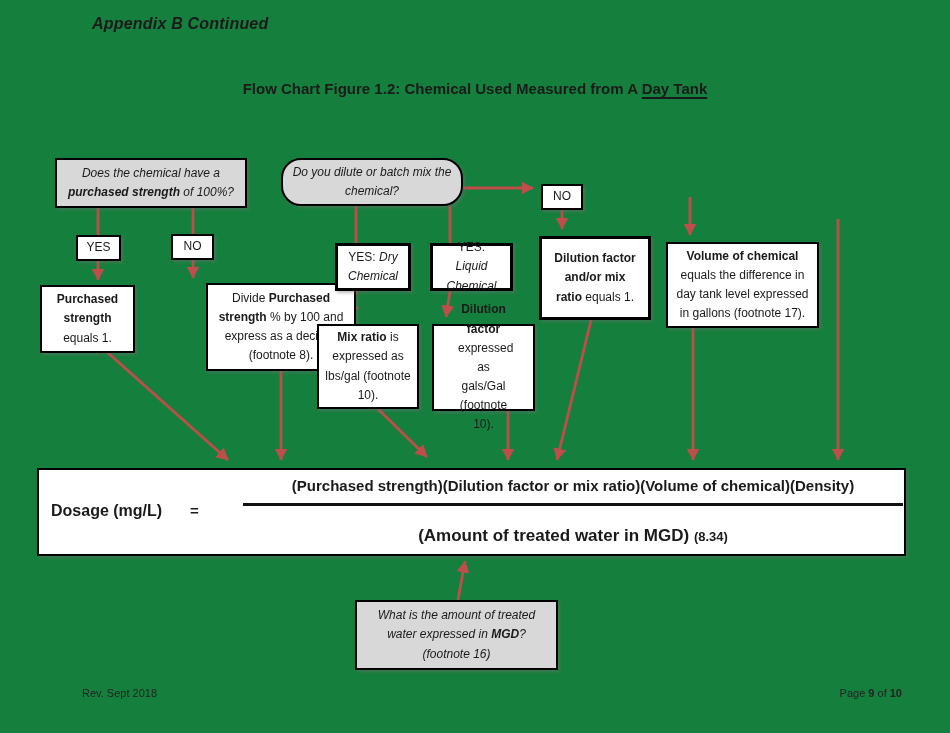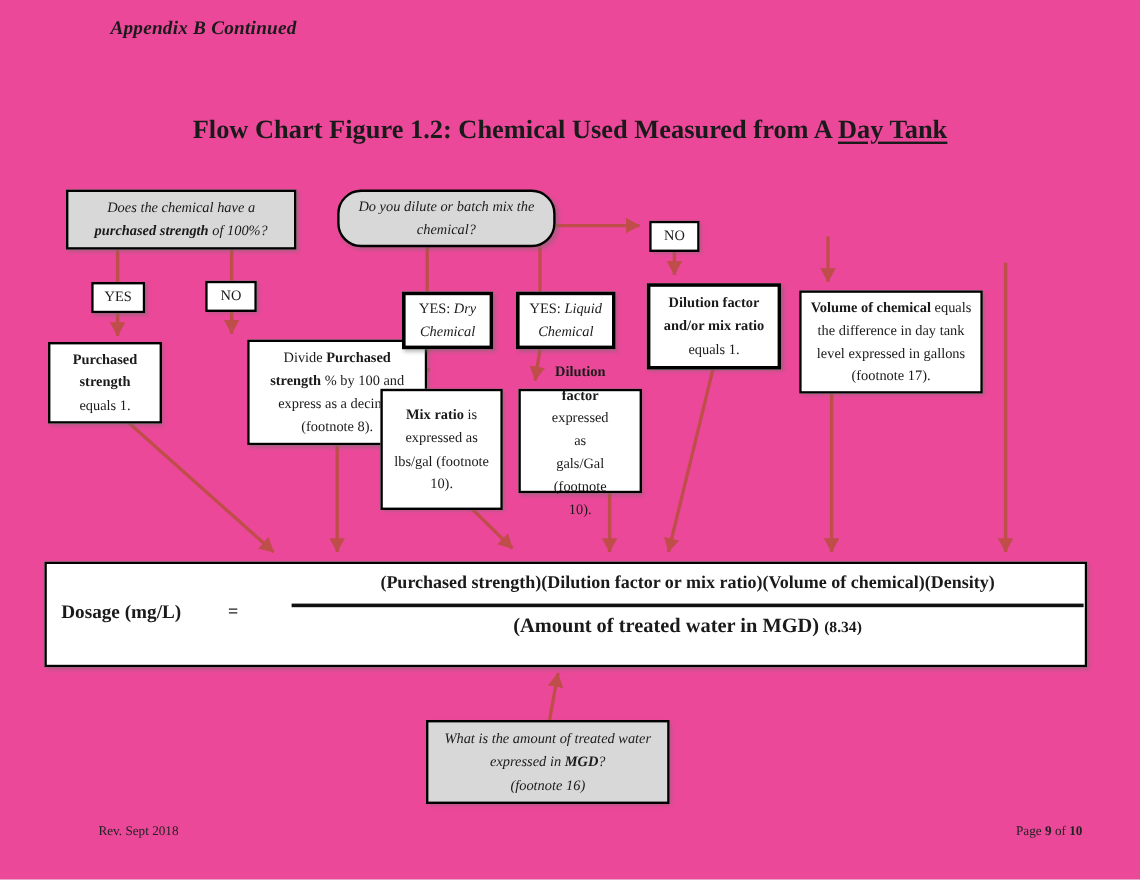--- a/index.html
+++ b/index.html
@@ -1,28 +1,28 @@
 <!DOCTYPE html>
 <html><head>
 <meta charset="utf-8">
 <style>
   * { margin:0; padding:0; box-sizing:border-box; }
   html,body { background:#e8e8e8; }
   #page {
-    position:relative; width:950px; height:733px; background:#ec4899;
-    font-family:Liberation Serif, serif; color:#1a1a1a; overflow:hidden;
+    position:relative; width:950px; height:733px; background:#15803d;
+    font-family:Liberation Sans, sans-serif; color:#1a1a1a; overflow:hidden;
     margin:0 auto;
   }
   .hdr {
     position:absolute; left:92px; top:15px;
     font-size:16px; font-weight:bold; font-style:italic; letter-spacing:0.2px;
   }
   .title {
-    position:absolute; left:0; top:95px; width:100%;
-    text-align:center; font-size:22px; font-weight:bold;
+    position:absolute; left:0; top:80px; width:100%;
+    text-align:center; font-size:15px; font-weight:bold;
   }
   .title .ul { text-decoration:underline; text-decoration-thickness:2px; text-underline-offset:3px; }
   .box {
     position:absolute; background:#ffffff; border:2.5px solid #000;
     display:flex; flex-direction:column; align-items:center; justify-content:center;
     text-align:center; font-size:12px; line-height:1.6; padding:2px 8px;
     box-shadow:2px 2px 3px rgba(110,110,110,0.45);
   }
   .box .seg { display:inline; }
   .gray { background:#d8d8d8; font-style:italic; }
@@ -31,21 +31,21 @@
   .it { font-style:italic; }
   .inner { display:block; width:100%; }
   
   #formula { position:absolute; left:37px; top:468px; width:869px; height:88px;
     border:2.5px solid #000; background:#fff; box-shadow:2px 2px 3px rgba(110,110,110,0.4); }
   #formula .dosage { position:absolute; left:12px; top:32px; font-size:16px; font-weight:bold; }
   #formula .eq { position:absolute; left:151px; top:32px; font-size:15px; font-weight:bold; }
   #formula .frac { position:absolute; left:198px; top:5px; width:672px; text-align:center; }
   #formula .num { font-size:15px; font-weight:bold; line-height:1.5; }
   #formula .bar { margin:5px auto 0 auto; width:660px; border-top:3px solid #111; }
-  #formula .den { margin-top:6px; font-size:17px; font-weight:bold; }
+  #formula .den { margin-top:20px; font-size:17px; font-weight:bold; }
   #formula .den .note { font-size:13px; font-weight:bold; }
   .footer { position:absolute; top:687px; font-size:11px; color:#222; }
   .footer.left { left:82px; }
   .footer.right { right:48px; }
   svg.arrows { position:absolute; left:0; top:0; width:950px; height:733px; pointer-events:none; }
   svg.arrows line { stroke:#bf4d4a; stroke-width:2.8px; }
 </style>
 </head>
 <body>
 
@@ -111,25 +111,25 @@
   </div>
 
   <div class="box thick" style="left:335px; top:243px; width:76px; height:48px;">
     <div class="inner"><span class="seg">YES: </span><span class="seg it">Dry Chemical</span></div>
   </div>
 
   <div class="box thick" style="left:430px; top:243px; width:83px; height:48px;">
     <div class="inner"><span class="seg">YES: </span><span class="seg it">Liquid Chemical</span></div>
   </div>
 
-  <div class="box thick" style="left:539px; top:236px; width:112px; height:72px; padding:2px 9px;">
+  <div class="box thick" style="left:539px; top:236px; width:112px; height:84px; padding:2px 9px;">
     <div class="inner"><b class="seg">Dilution factor and/or mix ratio</b><span class="seg"> equals 1.</span></div>
   </div>
 
-  <div class="box" style="left:317px; top:324px; width:102px; height:101px; padding:2px 6px;justify-content:center;">
+  <div class="box" style="left:317px; top:324px; width:102px; height:85px; padding:2px 6px;justify-content:center;">
     <div class="inner"><b class="seg">Mix ratio</b><span class="seg"> is expressed as lbs/gal (footnote 10).</span></div>
   </div>
 
   <div class="box" style="left:432px; top:324px; width:103px; height:87px; padding:2px 24px;">
     <div class="inner"><b class="seg">Dilution factor</b><span class="seg"> expressed as gals/Gal (footnote 10).</span></div>
   </div>
 
 
 
   <div class="box" style="left:666px; top:242px; width:153px; height:86px; padding:2px 7px;">

